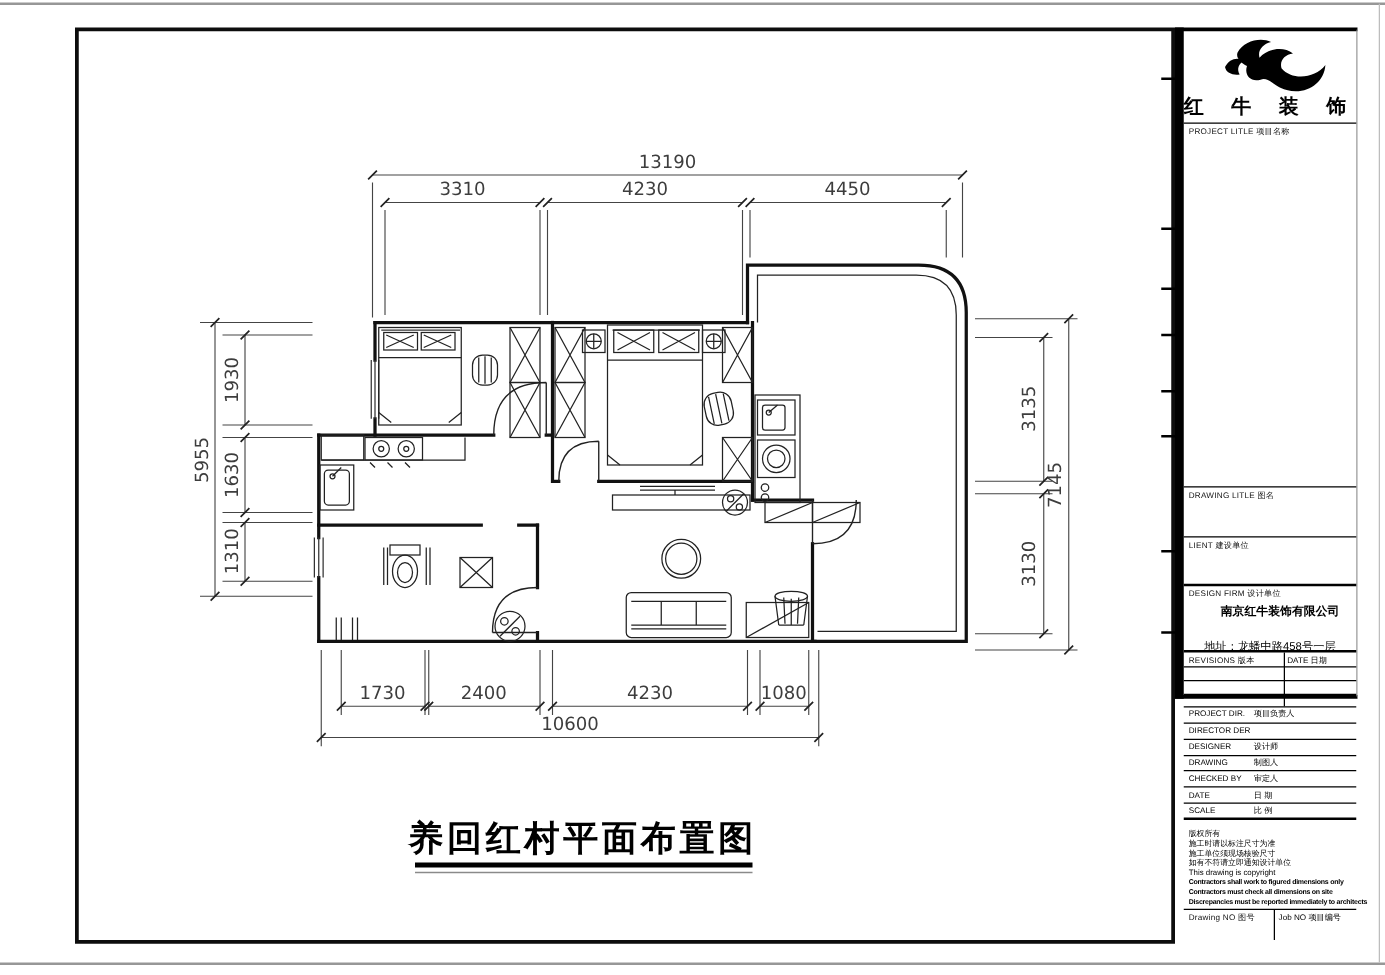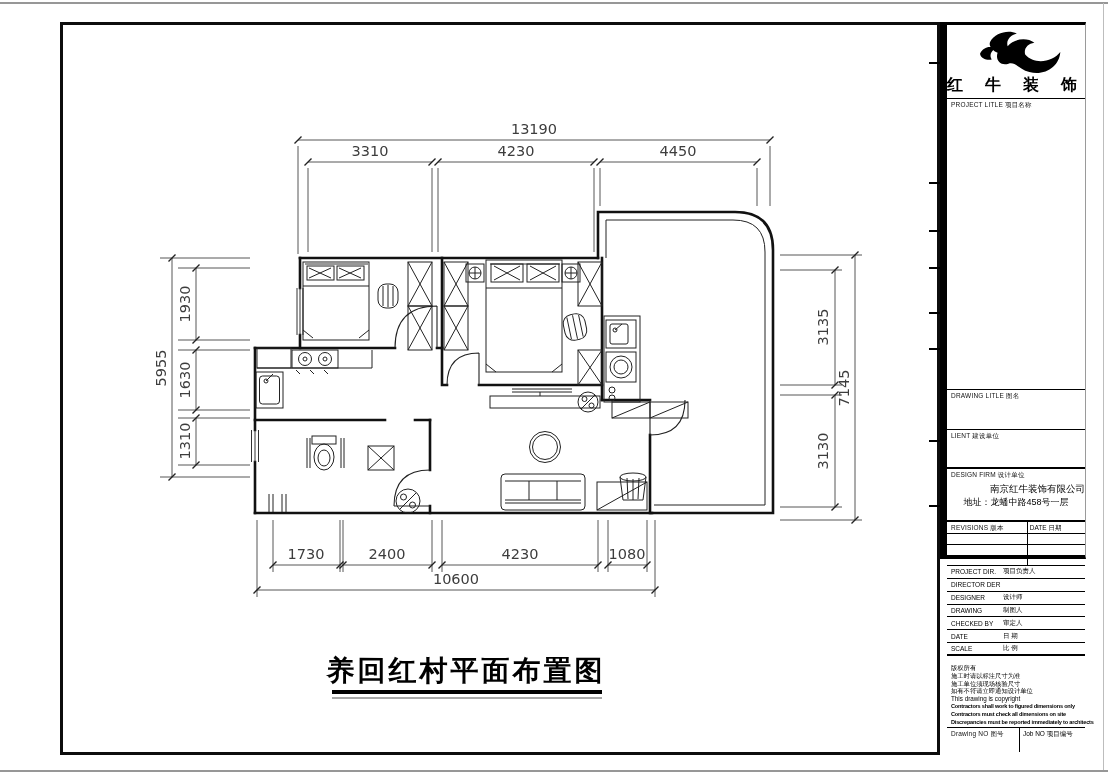--- a/index.html
+++ b/index.html
@@ -20,22 +20,22 @@
   .lbl{font-size:6.5px;color:#111;padding:2px 0 0 4px;letter-spacing:0.2px;white-space:nowrap;}
   .tb-logo{top:0;height:74px;border-bottom:1px solid #000;}
   .logo-swoosh{position:absolute;left:28px;top:2px;width:92px;height:50px;}
   .logo-text{position:absolute;left:0;right:0;top:50px;text-align:center;
       font-size:16px;font-weight:bold;letter-spacing:9px;white-space:nowrap;
       font-family:"Liberation Serif", serif;}
   .tb-project{top:74px;height:291px;border-bottom:1px solid #000;}
   .tb-drawtitle{top:365px;height:40px;border-bottom:1px solid #000;}
   .tb-client{top:405px;height:39px;border-bottom:2px solid #000;}
   .tb-firm{top:444px;height:53px;border-bottom:2px solid #000;}
-  .firm-name{font-size:9.5px;font-weight:normal;text-align:right;margin-top:3px;margin-left:16px;}
-  .firm-addr{font-size:9px;text-align:center;line-height:11px;margin-top:1px;padding:0 10px;}
+  .firm-name{font-size:9.5px;font-weight:bold;text-align:center;margin-top:3px;margin-left:16px;}
+  .firm-addr{font-size:9px;text-align:center;line-height:11px;margin-top:16px;padding:0 10px;}
   .tb-rev{top:497px;height:43px;}
   .rev-grid{position:absolute;inset:0;}
   .rev-col{position:absolute;top:0;bottom:0;left:58%;width:1px;background:#000;}
   .rev-row{position:absolute;left:0;right:0;height:1px;background:#000;}
   .rev-lbl2{position:absolute;left:60%;top:0;font-size:6.5px;padding-top:2px;}
   .tb-people{top:540px;height:97px;border-top:1px solid #000;}
   .p-row{height:12.85px;border-bottom:1px solid #000;display:flex;align-items:center;
          font-size:6.5px;padding-left:4px;box-sizing:border-box;}
   .p-row:last-child{border-bottom:2px solid #000;}
   .p-en{width:52px;}

